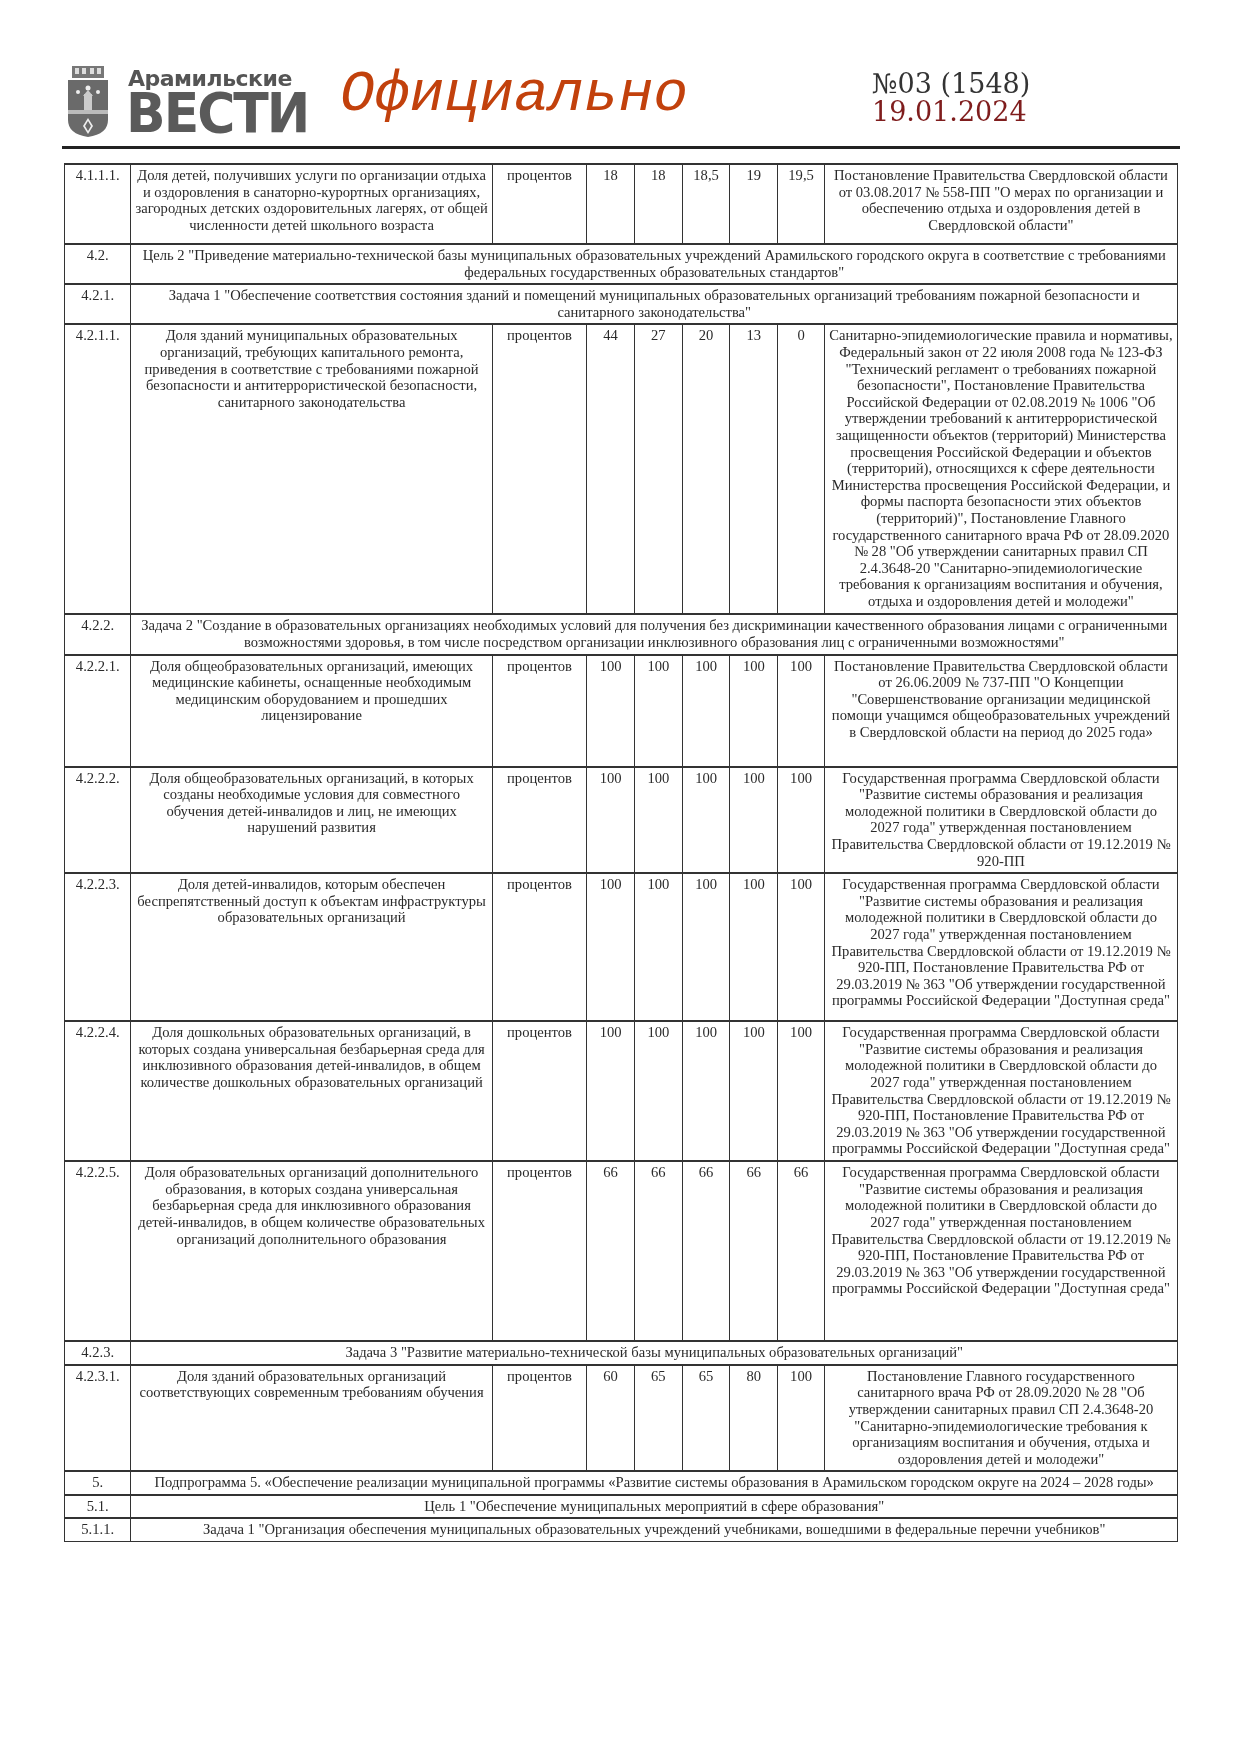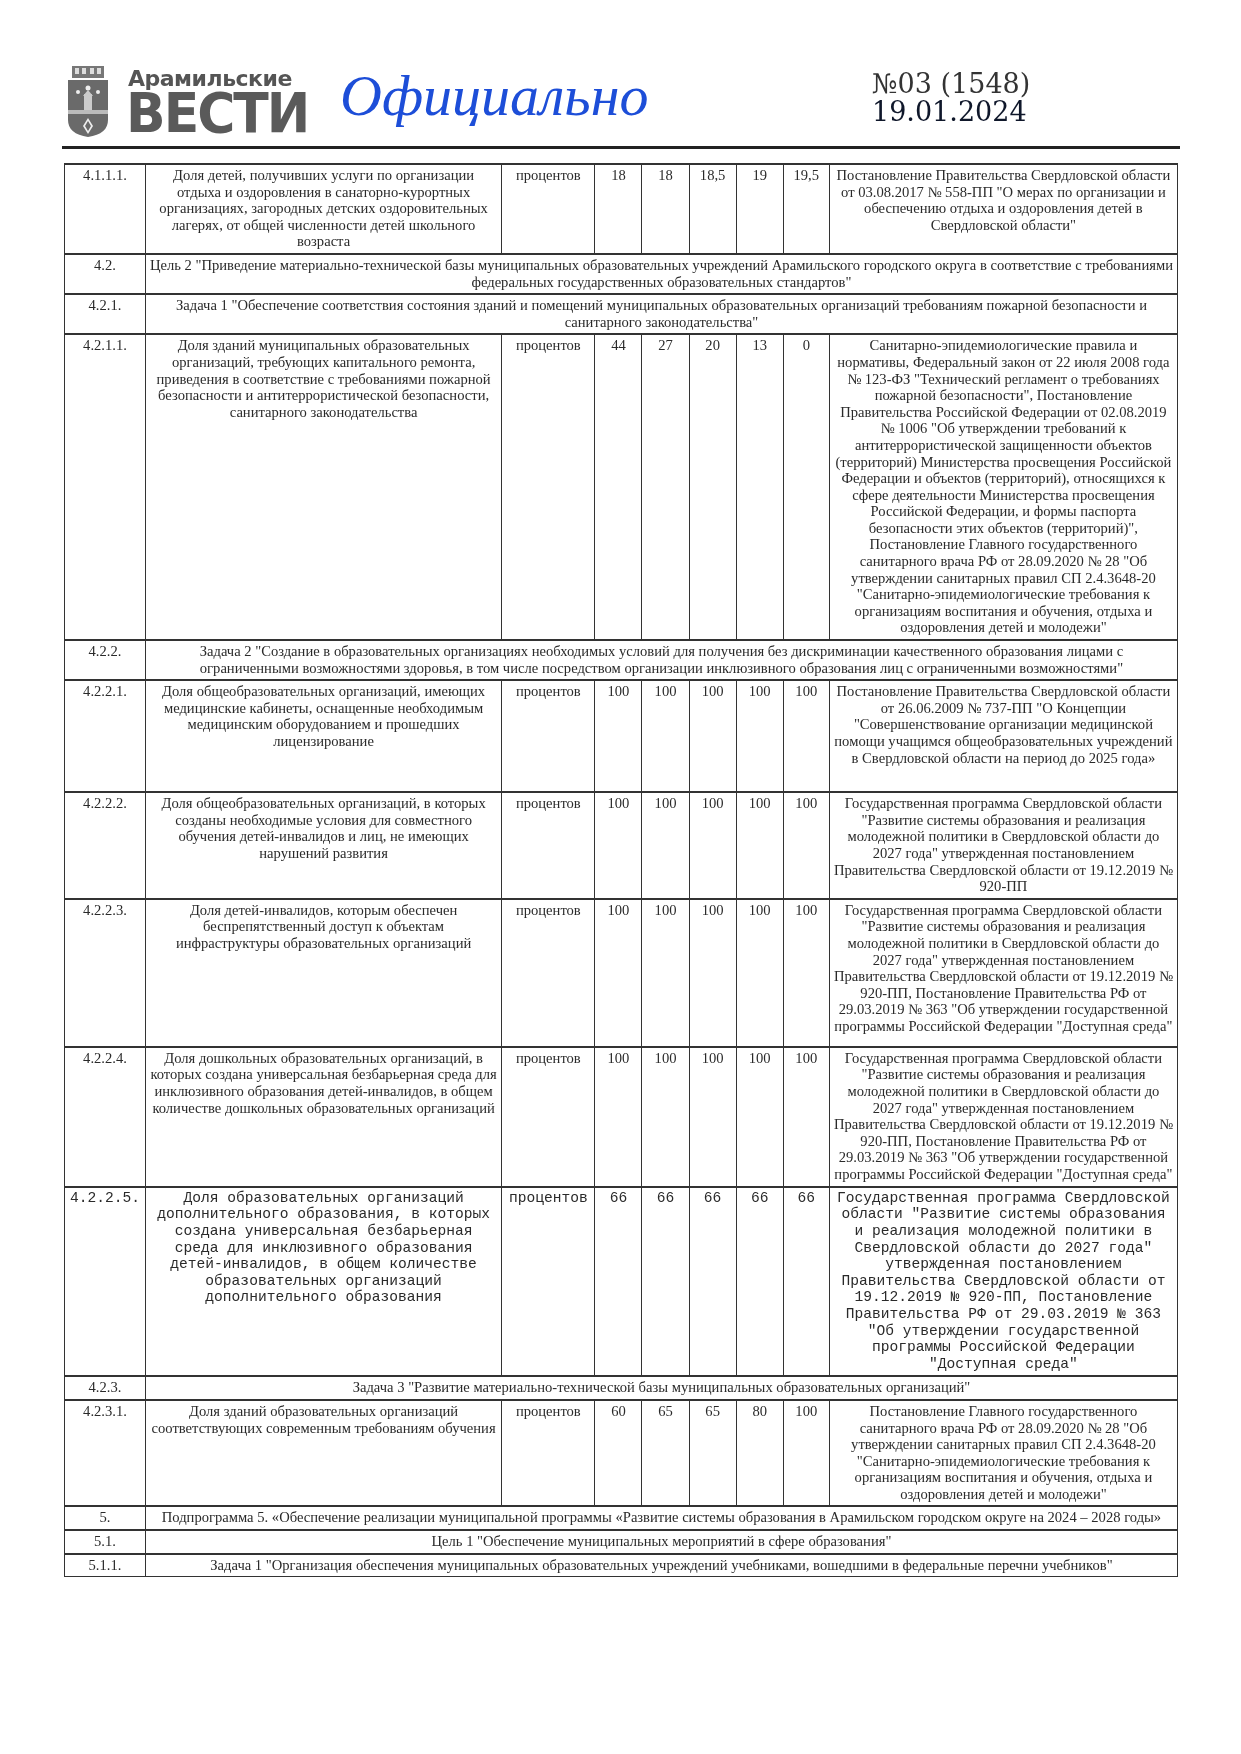--- a/index.html
+++ b/index.html
@@ -5,24 +5,24 @@
   html, body { margin: 0; padding: 0; background: #ffffff; }
   body { width: 1241px; height: 1754px; position: relative; overflow: hidden;
          font-family: "Liberation Serif", "DejaVu Serif", serif; color: #2a2a2a; }
   .header { position: absolute; left: 62px; top: 56px; width: 1118px; height: 90px; }
   .logo { position: absolute; left: 0; top: 4px; width: 230px; height: 84px; text-align: center; }
   .crest { position: absolute; left: 4px; top: 4px; width: 44px; height: 74px; }
   .brand-small { position: absolute; left: 66px; top: 6px; font-family: "DejaVu Sans", sans-serif;
                  font-weight: bold; font-size: 22px; color: #555; letter-spacing: -0.5px; }
   .brand-big { position: absolute; left: 64px; top: 26px; font-family: "DejaVu Sans", sans-serif;
                font-weight: bold; font-size: 52px; color: #5a5a5a; letter-spacing: -2px; line-height: 1; transform: scaleY(1.05); transform-origin: top; }
-  .section-title { position: absolute; left: 278px; top: 6px; font-family: Liberation Serif, serif;
-                   font-style: italic; font-size: 58px; color: #1d4ed8; }
+  .section-title { position: absolute; left: 278px; top: 6px; font-family: Liberation Mono, monospace;
+                   font-style: italic; font-size: 58px; color: #c2410c; }
   .issue { position: absolute; left: 810px; top: 14px; font-size: 27px; color: #333; line-height: 1.05; font-family: "DejaVu Serif", serif; }
-  .issue .date { color: #0f172a; }
+  .issue .date { color: #7f1d1d; }
   .pagenum { position: absolute; left: 1022px; top: -4px; font-family: "DejaVu Sans", sans-serif;
              font-weight: bold; font-size: 86px; color: #1a1a1a; letter-spacing: -4px; }
   .rule { position: absolute; left: 62px; top: 146px; width: 1118px; height: 3px; background: #222; }
 
   table.main { position: absolute; left: 64px; top: 163px; width: 1114px; border-collapse: collapse;
                font-size: 14.6px; line-height: 16.6px; }
   table.main td { border: 1.2px solid #333; vertical-align: top; text-align: center; padding: 2px 4px 3px 4px; }
   table.main tr.thick td { border-top-width: 2px; }
   col.c-num { width: 64px; } col.c-name { width: 348px; } col.c-unit { width: 91px; }
   col.c-v { width: 46px; } col.c-v2 { width: 45px; } col.c-src { width: 340px; }
@@ -145,21 +145,21 @@
         <td class="num">4.2.2.4.</td>
         <td>Доля дошкольных образовательных организаций, в которых создана универсальная безбарьерная среда для инклюзивного образования детей-инвалидов, в общем количестве дошкольных образовательных организаций</td>
         <td>процентов</td>
         <td class="num">100</td>
         <td class="num">100</td>
         <td class="num">100</td>
         <td class="num">100</td>
         <td class="num">100</td>
         <td>Государственная программа Свердловской области "Развитие системы образования и реализация молодежной политики в Свердловской области до 2027 года" утвержденная постановлением Правительства Свердловской области от 19.12.2019 № 920-ПП, Постановление Правительства РФ от 29.03.2019 № 363 "Об утверждении государственной программы Российской Федерации "Доступная среда"</td>
       </tr>
-      <tr class="thick" style="height: 140px; font-family: Liberation Mono, monospace;">
+      <tr class="thick" style="height: 180px;">
         <td class="num">4.2.2.5.</td>
         <td>Доля образовательных организаций дополнительного образования, в которых создана универсальная безбарьерная среда для инклюзивного образования детей-инвалидов, в общем количестве образовательных организаций дополнительного образования</td>
         <td>процентов</td>
         <td class="num">66</td>
         <td class="num">66</td>
         <td class="num">66</td>
         <td class="num">66</td>
         <td class="num">66</td>
         <td>Государственная программа Свердловской области "Развитие системы образования и реализация молодежной политики в Свердловской области до 2027 года" утвержденная постановлением Правительства Свердловской области от 19.12.2019 № 920-ПП, Постановление Правительства РФ от 29.03.2019 № 363 "Об утверждении государственной программы Российской Федерации "Доступная среда"</td>
       </tr>

